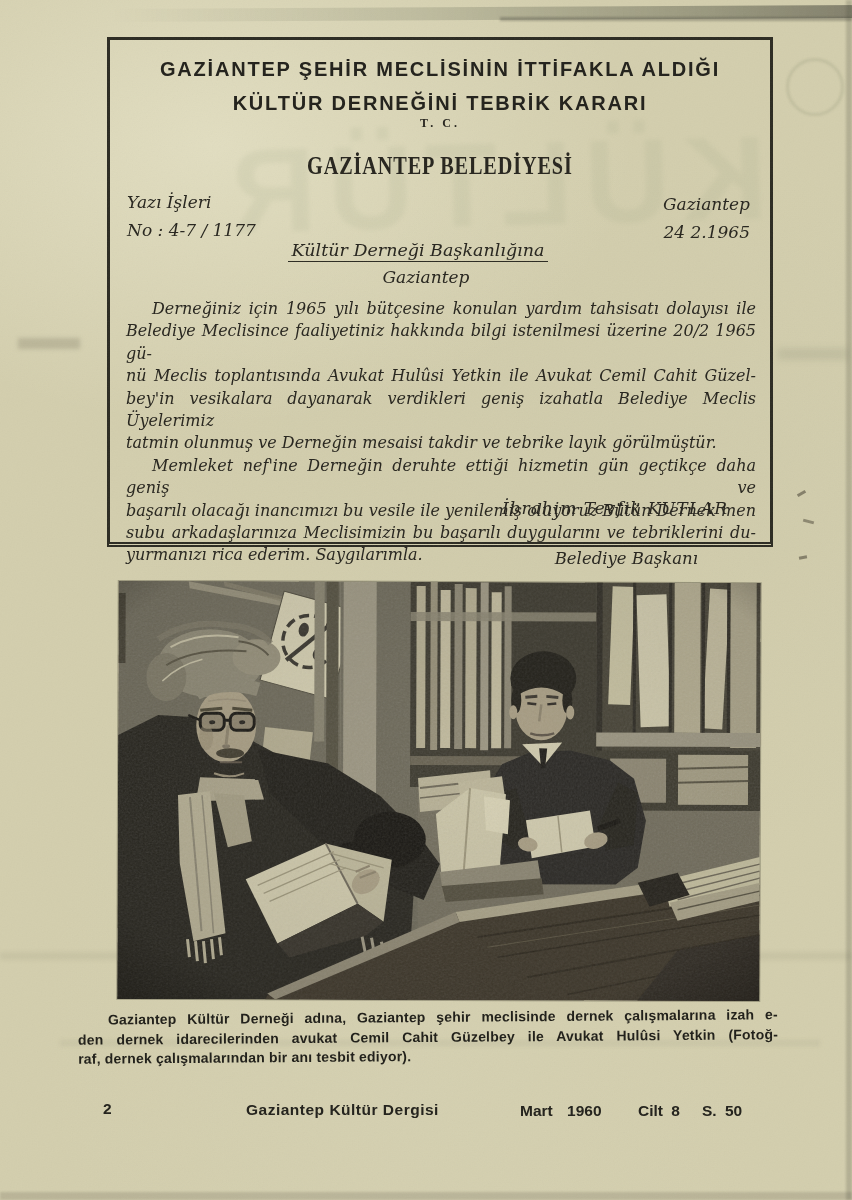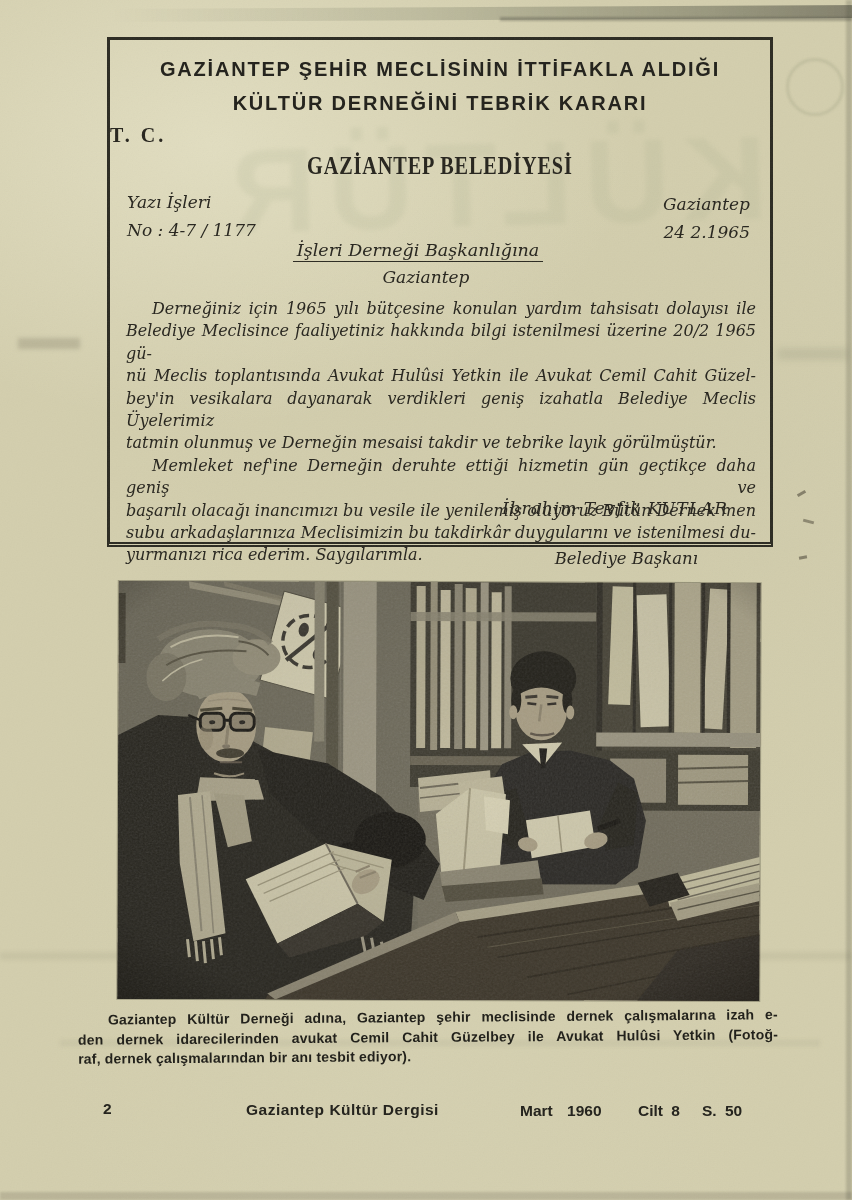--- a/index.html
+++ b/index.html
@@ -36,22 +36,22 @@
   .page-grain{position:absolute;top:0;left:0;width:852px;height:1200px;opacity:.055;pointer-events:none;z-index:9;}
   
   .letter-box{
     position:absolute;left:107px;top:37px;width:660px;height:502px;
     border:3px solid #2b2a21;border-bottom:5px double #2b2a21;z-index:2;
   }
   .hl{position:absolute;left:0;width:100%;text-align:center;font-weight:bold;color:#21201a;
       font-size:20px;letter-spacing:1.8px;}
   .hl1{top:18px;}
   .hl2{top:52px;}
-  .tc{position:absolute;left:0;top:84px;width:100%;
-      font-family:"Liberation Serif",serif;font-weight:bold;font-size:20px;letter-spacing:3px;}
+  .tc{position:absolute;left:0;top:76px;width:100%;text-align:center;
+      font-family:"Liberation Serif",serif;font-weight:bold;font-size:12px;letter-spacing:3px;}
   .authority{position:absolute;left:0;top:113px;width:100%;text-align:center;
       font-family:"Liberation Serif",serif;font-weight:bold;font-size:23px;}
   .authority span{display:inline-block;transform:scaleX(.88) scaleY(1.08);letter-spacing:1px;}
   .ital{font-family:"DejaVu Serif",serif;font-style:italic;}
   .meta-left{position:absolute;left:17px;top:148px;font-size:17px;line-height:28px;}
   .meta-right{position:absolute;right:20px;top:150px;font-size:17px;line-height:28px;text-align:right;}
   .addressee-row{position:absolute;left:0;top:200px;width:100%;text-align:center;transform:translateX(-22px);font-size:17.5px;}
   .addressee-row .u{border-bottom:1.5px solid #2b2a21;padding:0 4px 1px 4px;}
   .addressee-city{position:absolute;left:0;top:227px;width:100%;text-align:center;transform:translateX(-14px);font-size:17px;}
   .body-block{position:absolute;left:16px;top:258px;width:630px;font-size:16px;line-height:22.4px;color:#26241d;}
@@ -105,31 +105,31 @@
     <div class="tc">T. C.</div>
     <div class="authority"><span>GAZİANTEP BELEDİYESİ</span></div>
     <div class="meta-left ital">
       <div>Yazı İşleri</div>
       <div>No : 4-7 / 1177</div>
     </div>
     <div class="meta-right ital">
       <div>Gaziantep</div>
       <div>24 2.1965</div>
     </div>
-    <div class="addressee-row ital"><span class="u">İşleri Derneği Başkanlığına</span></div>
+    <div class="addressee-row ital"><span class="u">Kültür Derneği Başkanlığına</span></div>
     <div class="addressee-city ital">Gaziantep</div>
     <div class="body-block ital">
       <div class="bl first">Derneğiniz için 1965 yılı bütçesine konulan yardım tahsisatı dolayısı ile</div>
       <div class="bl">Belediye Meclisince faaliyetiniz hakkında bilgi istenilmesi üzerine 20/2 1965 gü-</div>
       <div class="bl">nü Meclis toplantısında Avukat Hulûsi Yetkin ile Avukat Cemil Cahit Güzel-</div>
       <div class="bl">bey'in vesikalara dayanarak verdikleri geniş izahatla Belediye Meclis Üyelerimiz</div>
       <div class="bl endp">tatmin olunmuş ve Derneğin mesaisi takdir ve tebrike layık görülmüştür.</div>
       <div class="bl first">Memleket nef'ine Derneğin deruhte ettiği hizmetin gün geçtikçe daha geniş ve</div>
       <div class="bl">başarılı olacağı inancımızı bu vesile ile yenilemiş oluyoruz Bütün Dernek men</div>
-      <div class="bl">subu arkadaşlarınıza Meclisimizin bu takdirkâr duygularını ve istenilmesi du-</div>
+      <div class="bl">subu arkadaşlarınıza Meclisimizin bu başarılı duygularını ve tebriklerini du-</div>
       <div class="bl endp">yurmanızı rica ederim. Saygılarımla.</div>
     </div>
     <div class="sig-name ital">İbrahim Tevfik KUTLAR</div>
     <div class="sig-title ital">Belediye Başkanı</div>
   </div>
 
   <div class="photo">
     <svg width="642" height="418" viewBox="0 0 642 418" xmlns="http://www.w3.org/2000/svg">
       <defs>
         <filter id="grain" x="0" y="0" width="100%" height="100%">

